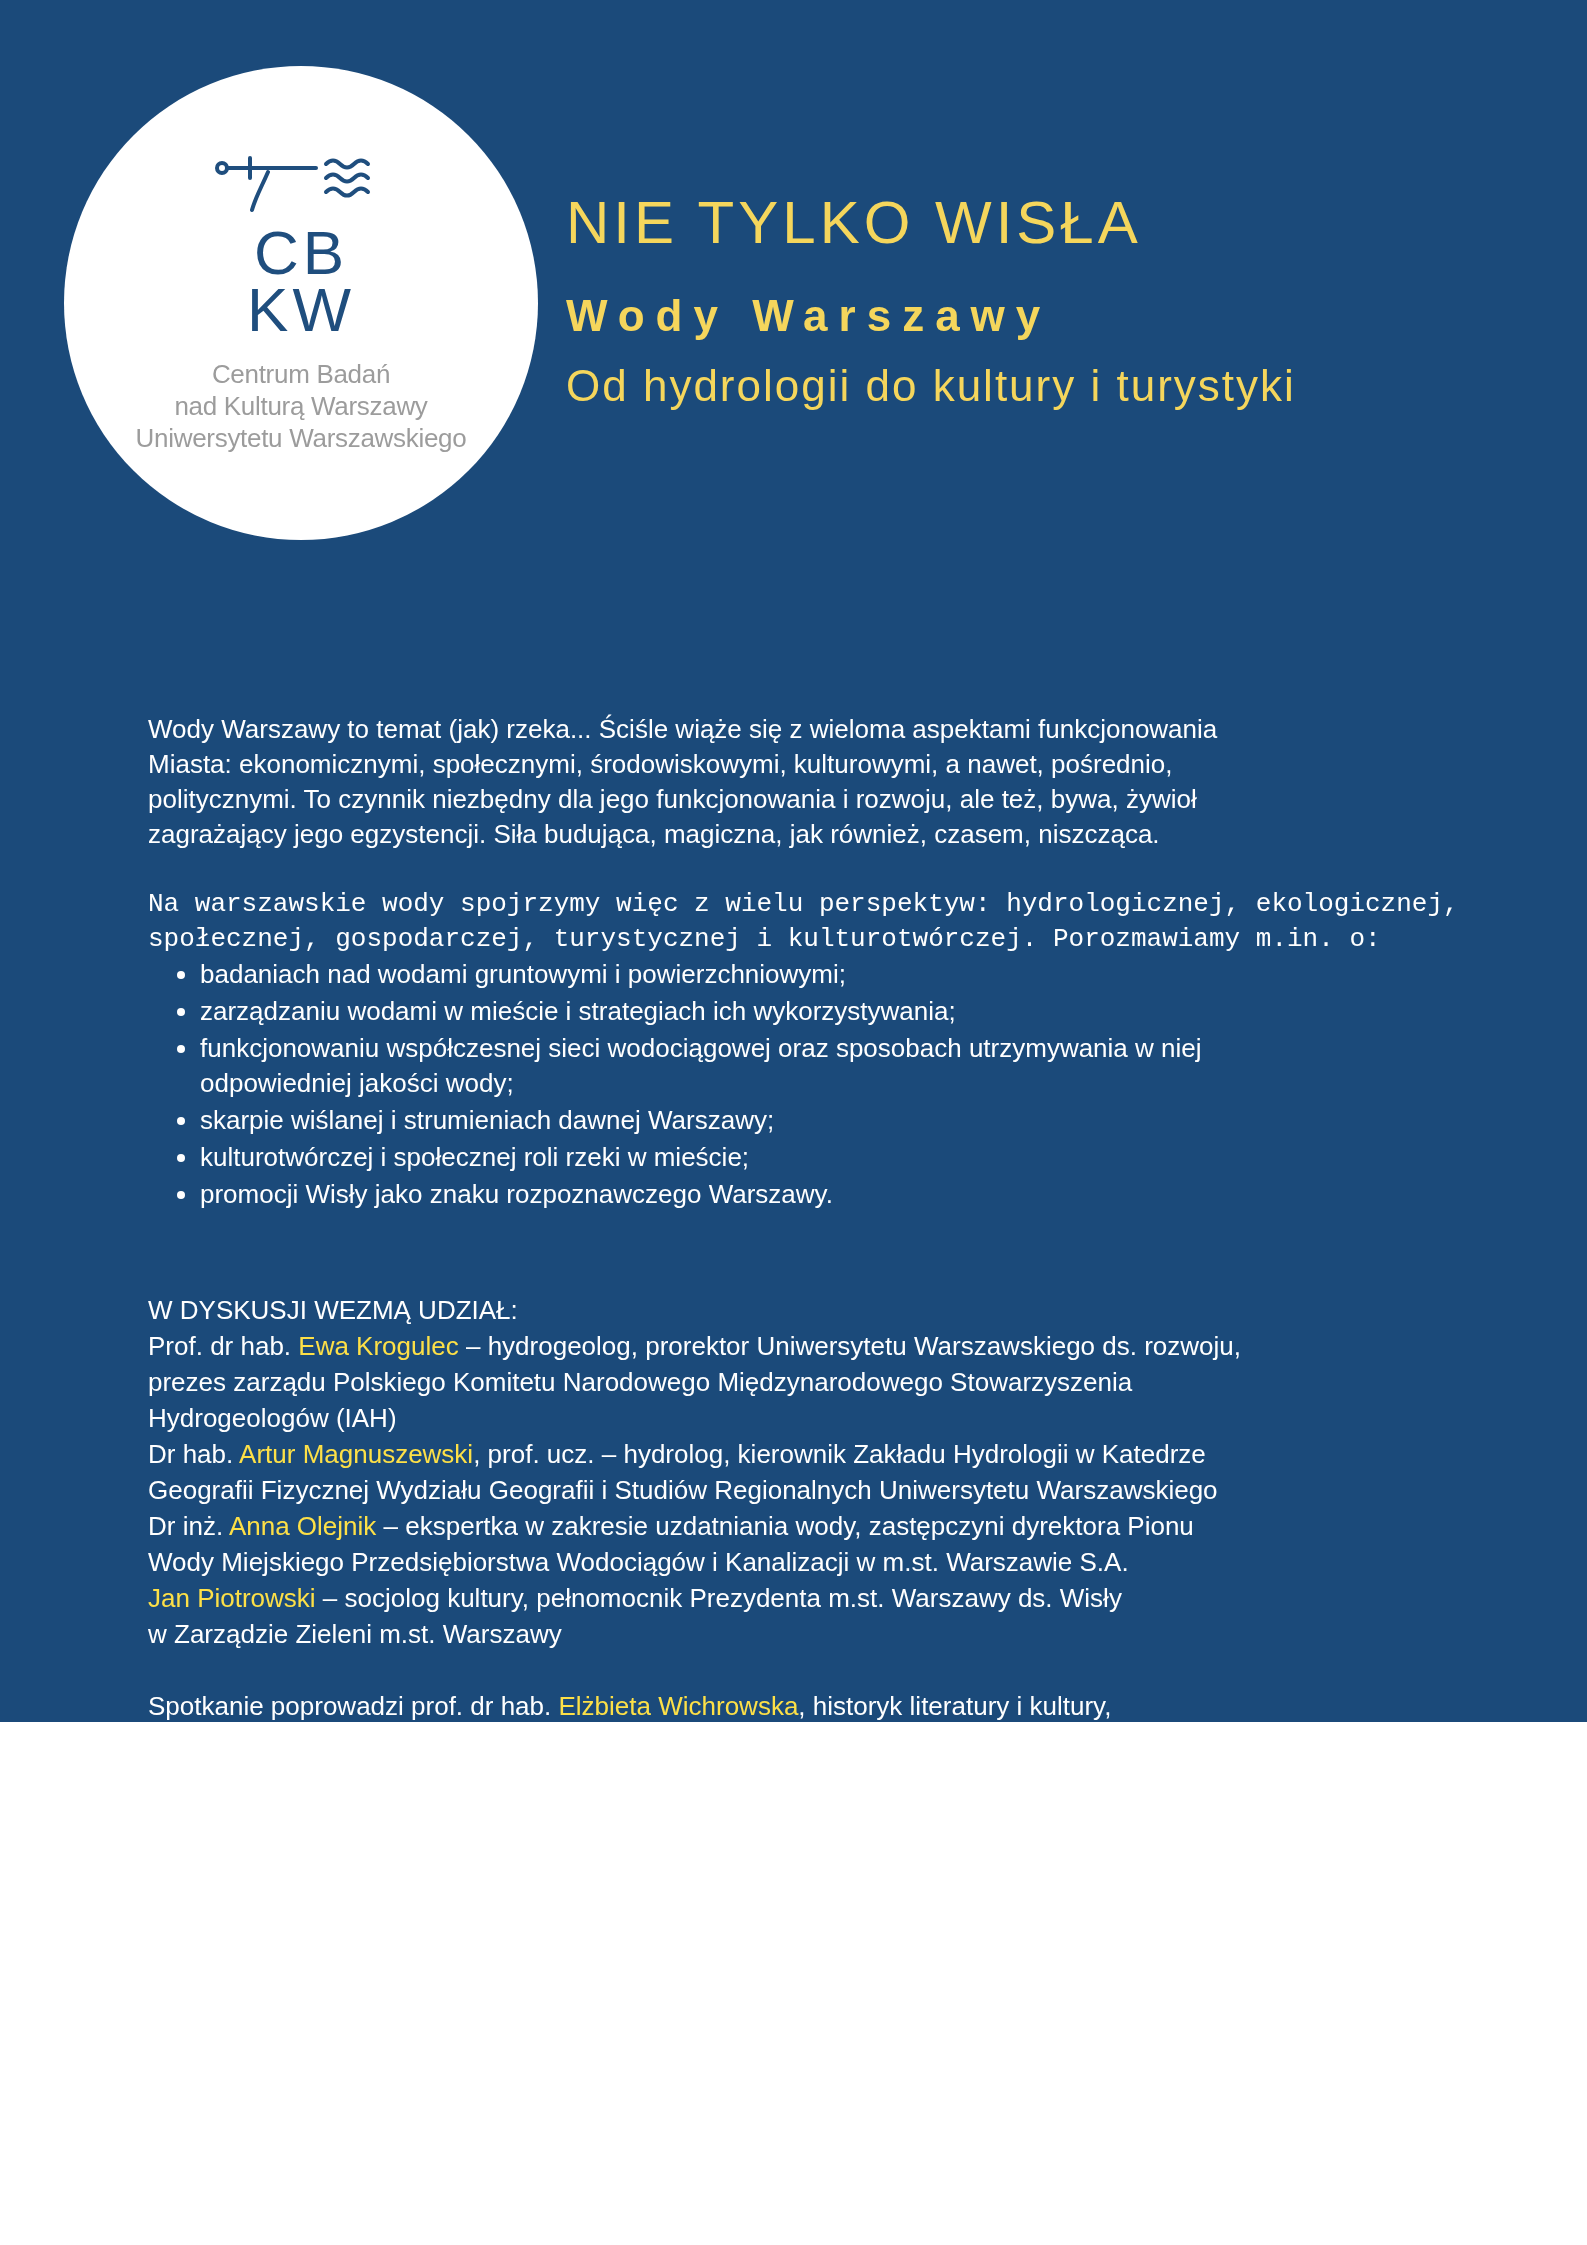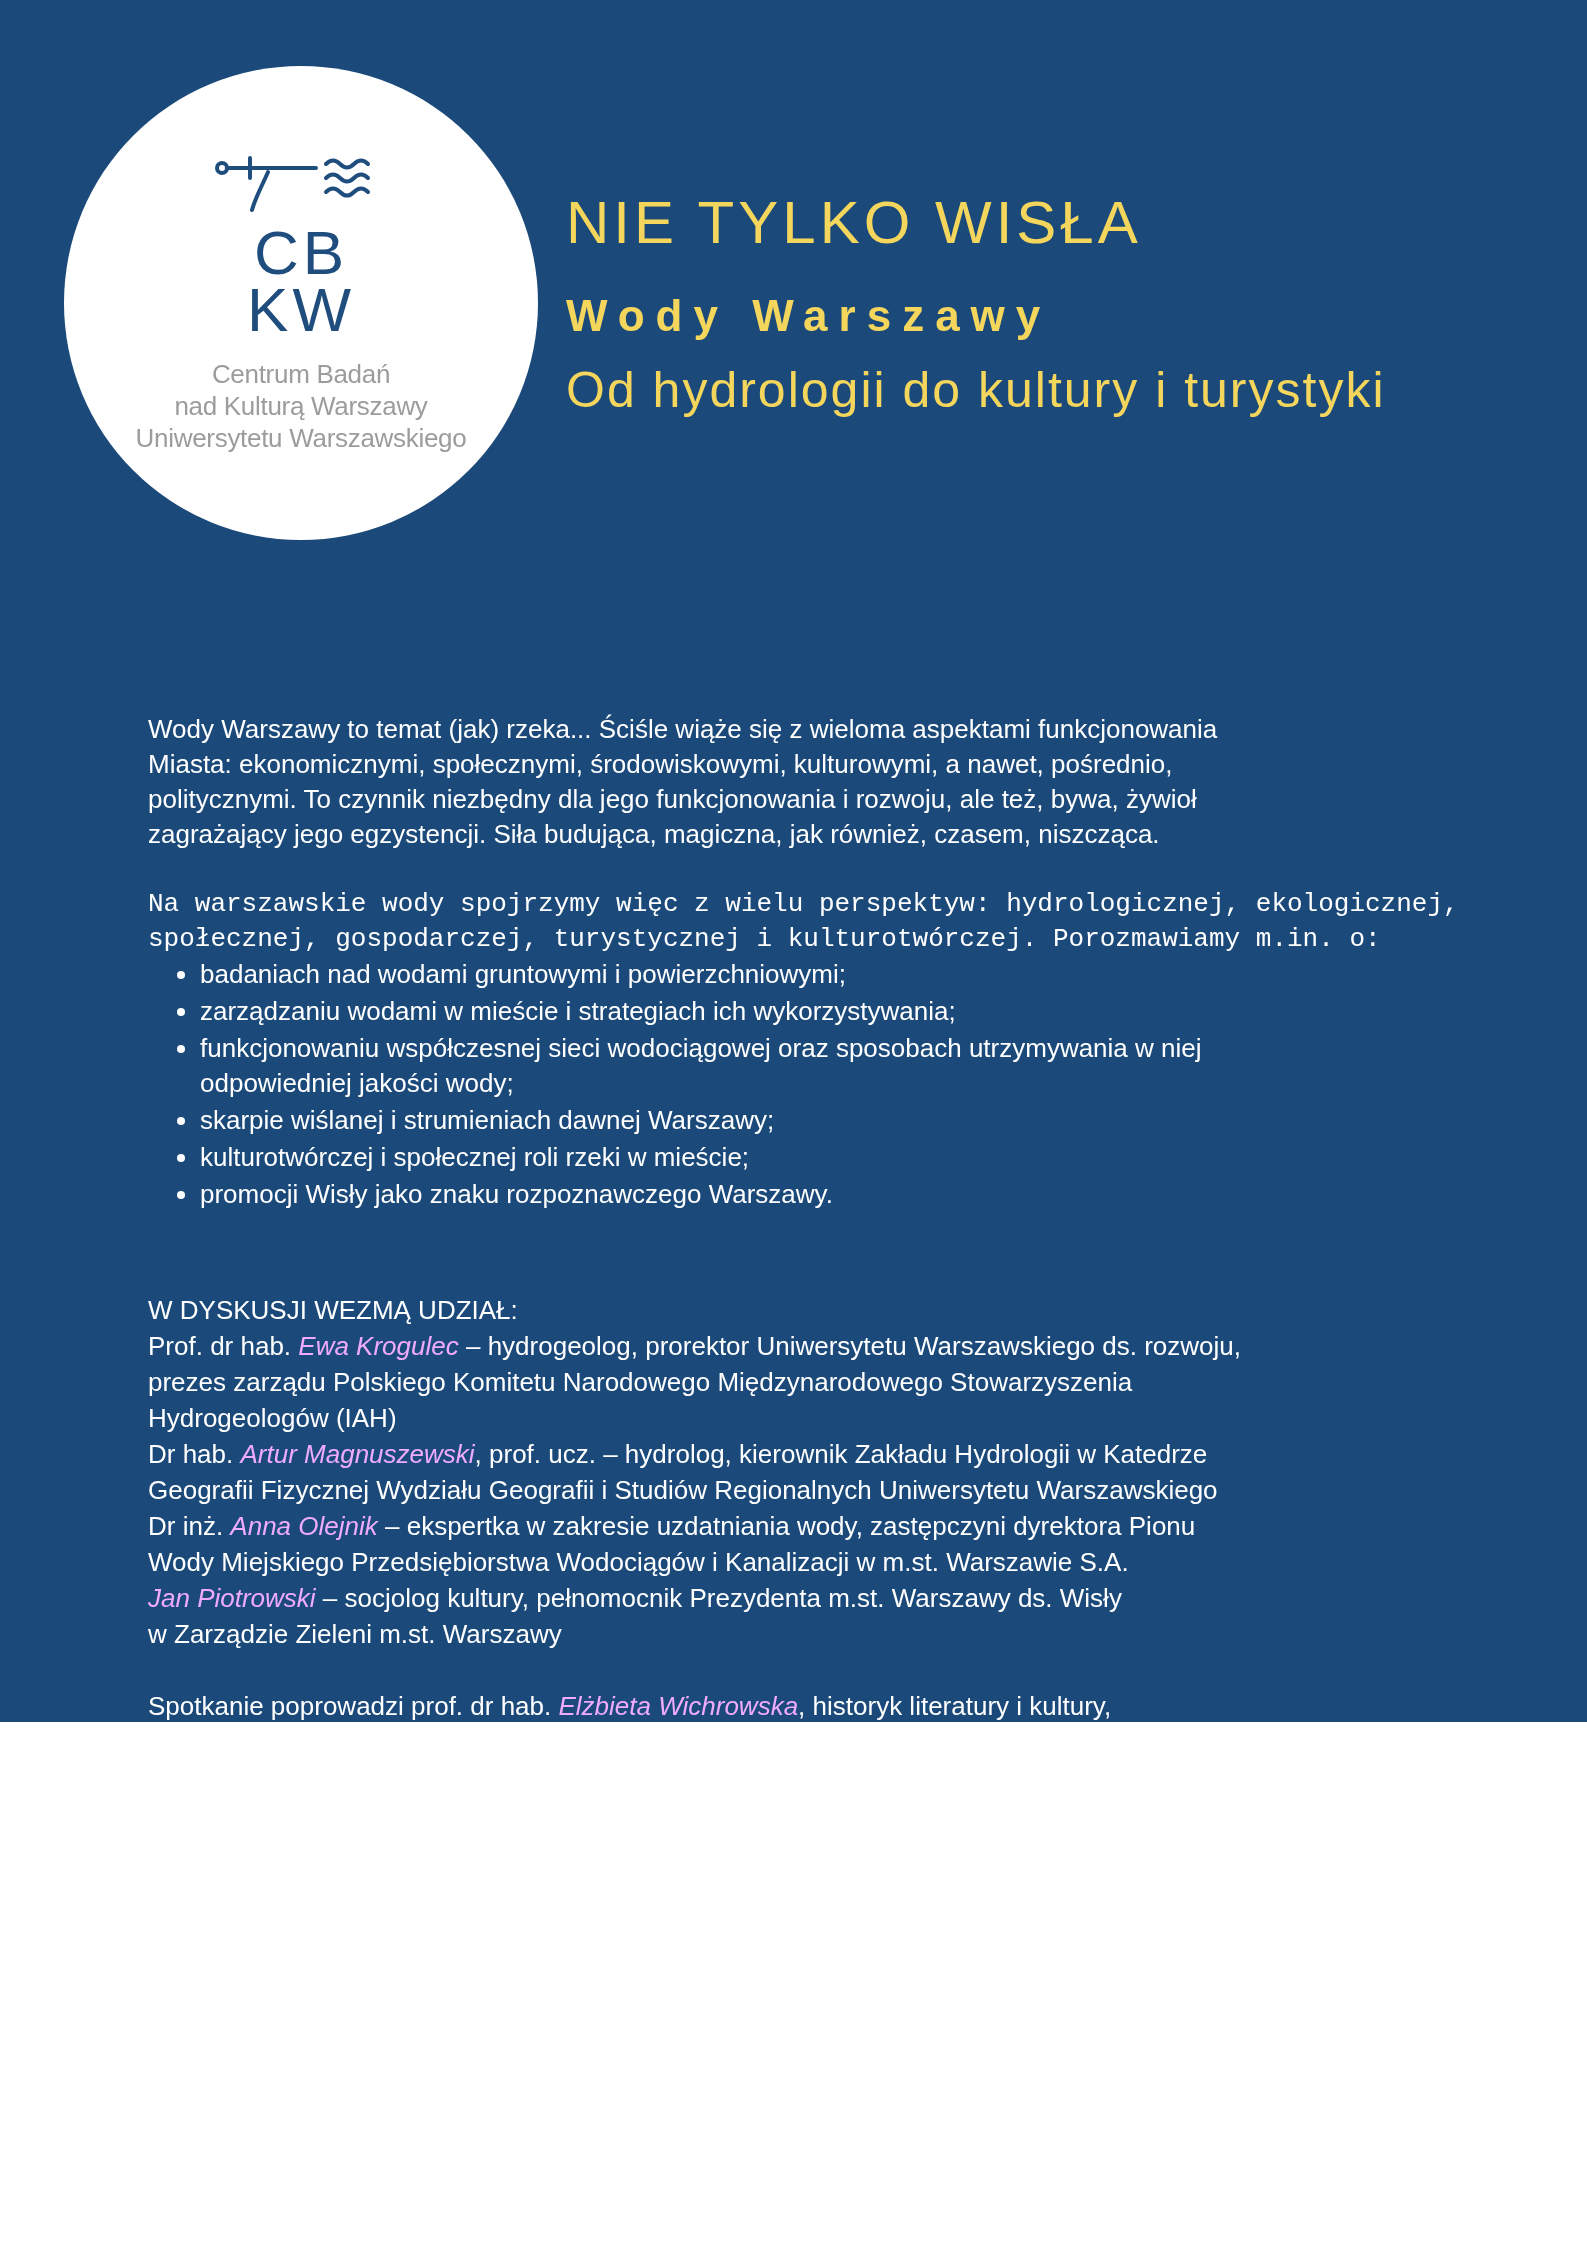--- a/index.html
+++ b/index.html
@@ -35,21 +35,21 @@
 
   
   .title-block{position:absolute;left:566px;top:188px;}
   .title-main{
     color:#F5D65C;font-size:60px;font-weight:400;letter-spacing:4px;
   }
   .title-sub1{
     color:#F5D65C;font-size:44px;font-weight:700;letter-spacing:11px;margin-top:34px;
   }
   .title-sub2{
-    color:#F5D65C;font-size:50px;font-weight:400;letter-spacing:2px;margin-top:20px;
+    color:#F5D65C;font-size:44px;font-weight:400;letter-spacing:2px;margin-top:20px;
   }
 
   
   .body-block{
     position:absolute;left:148px;top:712px;width:1320px;
     font-size:26px;line-height:35px;
   }
   .para{margin:0;white-space:pre-line;}
   .para + .para{margin-top:35px;font-family:Liberation Mono, monospace;}
   ul.bullets{
@@ -60,21 +60,21 @@
   }
 
   
   .discussion-block{
     position:absolute;left:148px;top:1292px;width:1320px;
     font-size:26px;line-height:36px;
   }
   .disc-heading{margin:0;}
   .participant{margin:0;white-space:pre-line;}
   .moderator{margin-top:36px;}
-  .accent-name{color:#f0abfc;font-style:italic;}
+  .accent-name{color:#fde047;}
 
   
   .footer-url{
     position:absolute;left:95px;top:2089px;
     font-size:21px;font-weight:700;letter-spacing:1px;color:#F4F4F4;font-family:Liberation Serif, serif;
   }
   .uw-logo{
     position:absolute;left:1165px;top:1985px;
     display:flex;align-items:center;gap:20px;
   }

